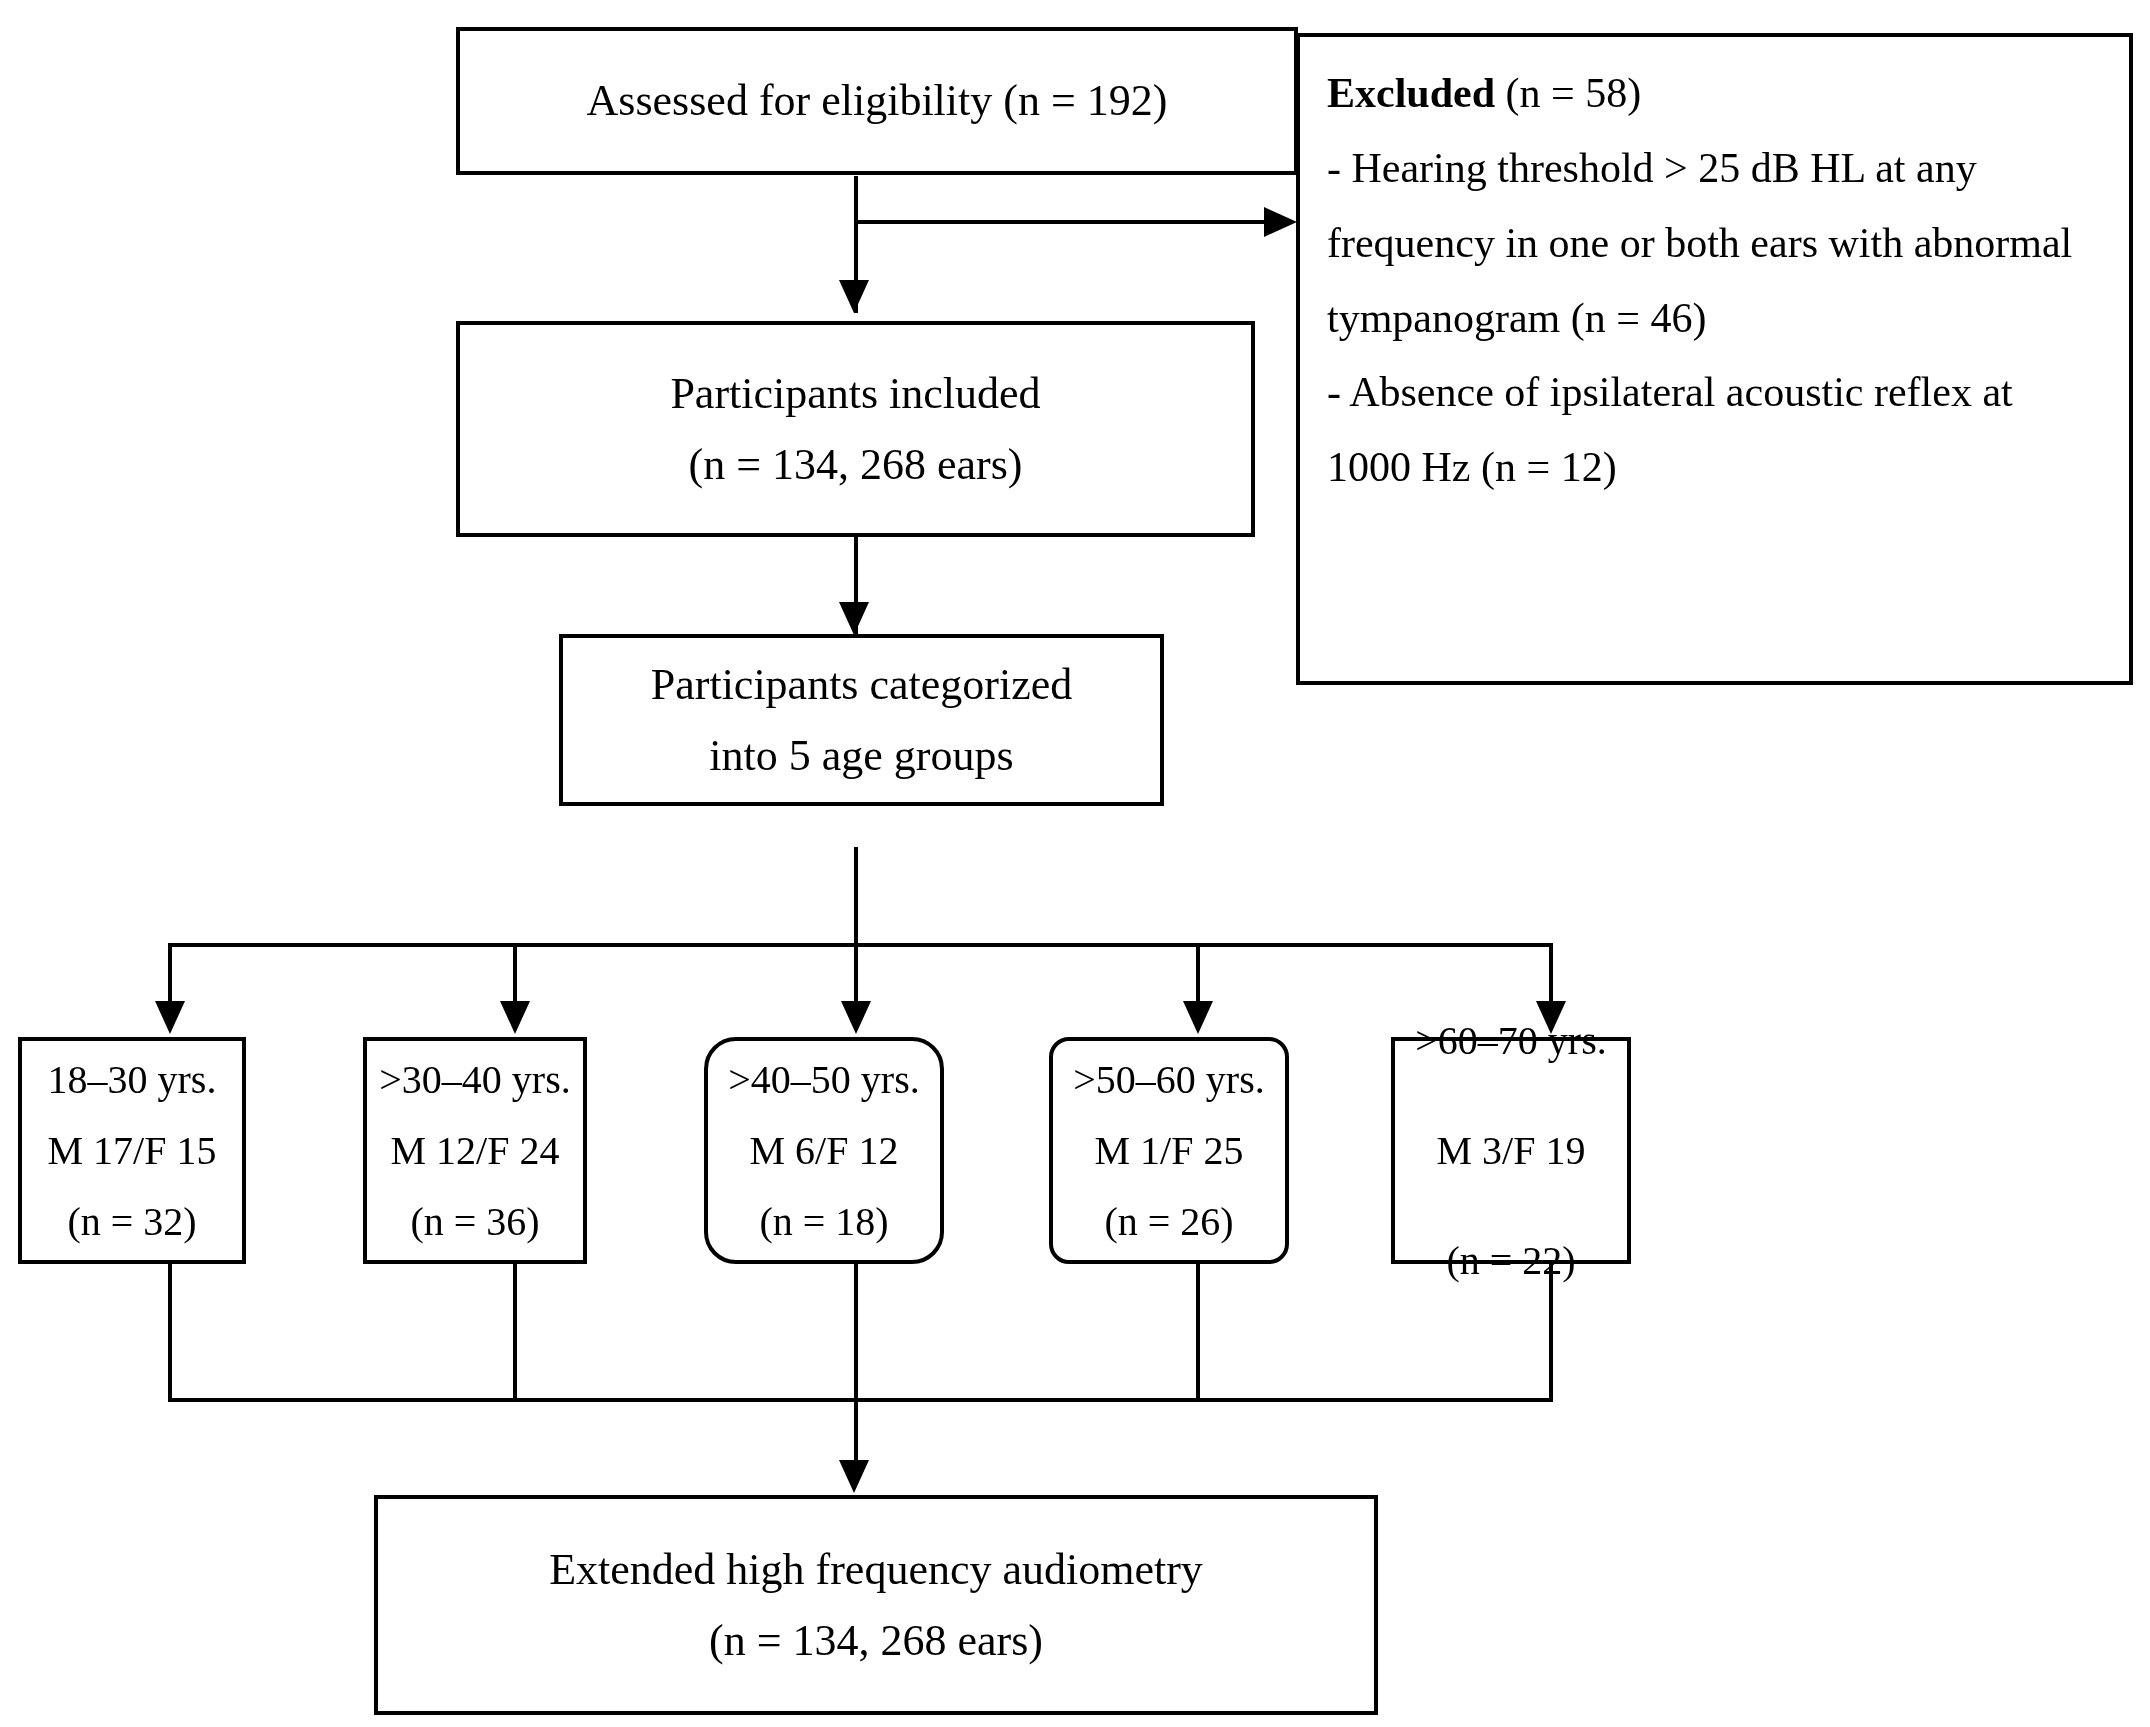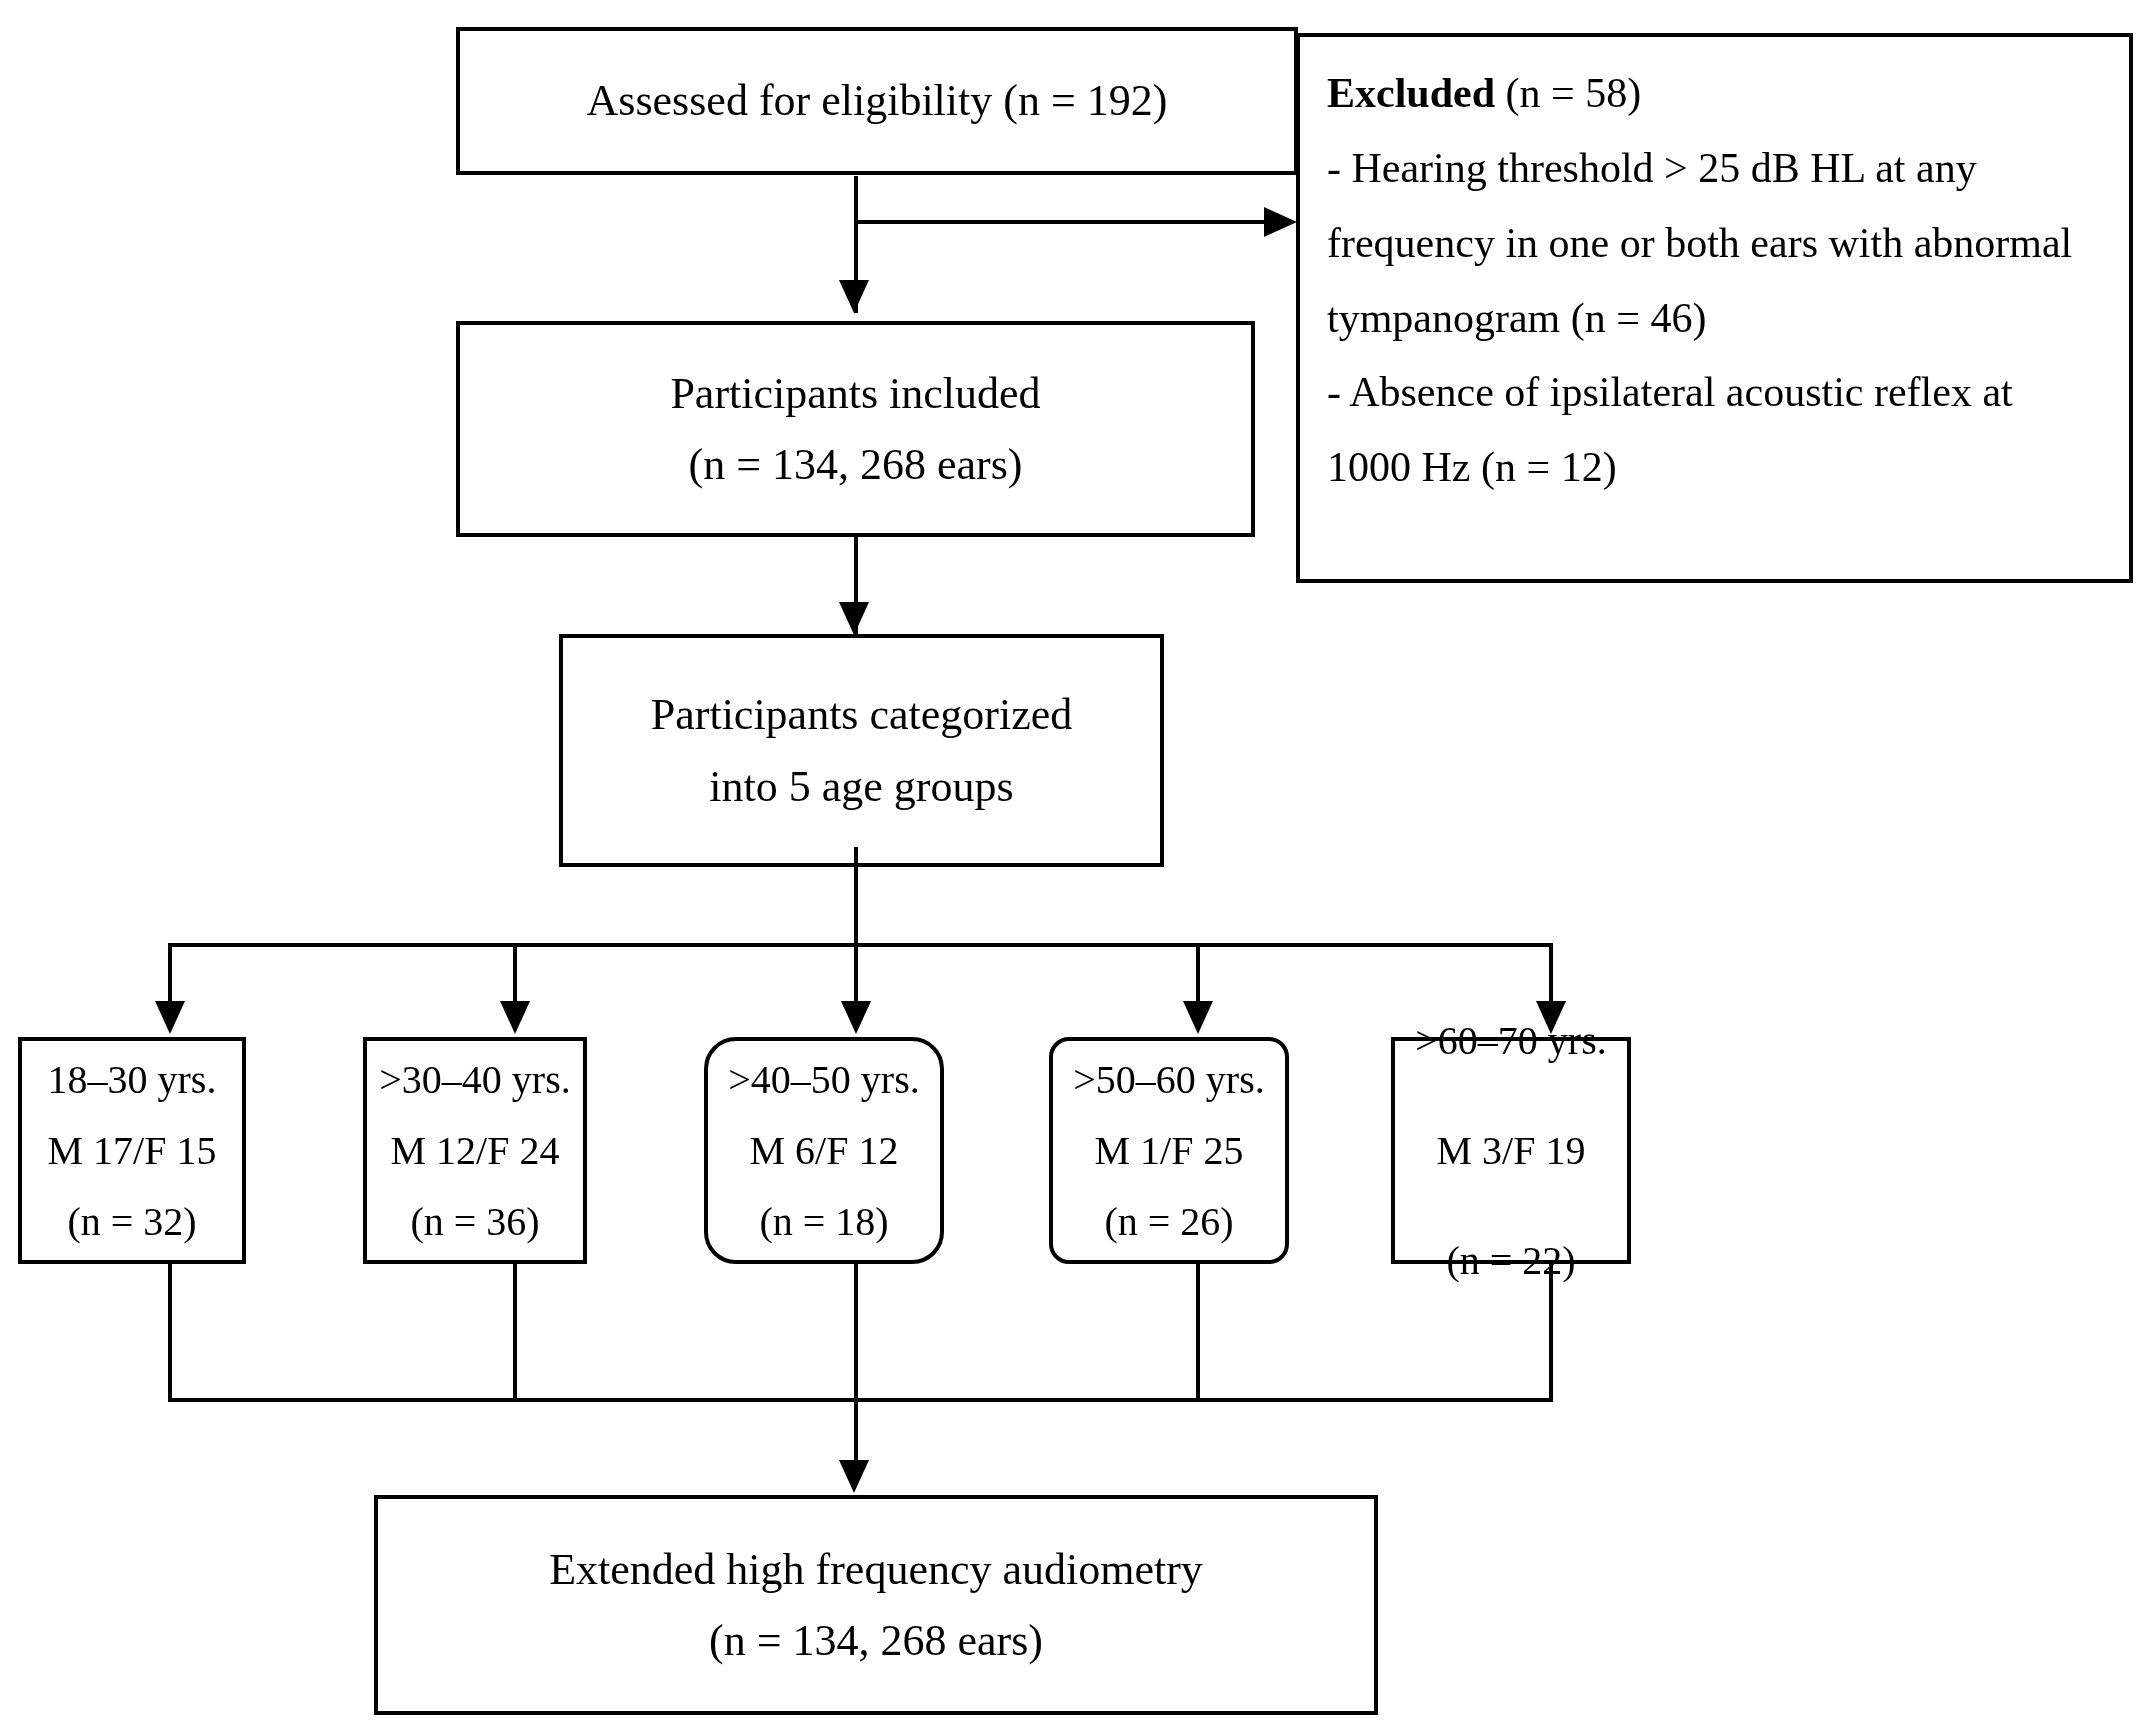--- a/index.html
+++ b/index.html
@@ -42,31 +42,31 @@
   .bold {
     font-weight: bold;
   }
 
   
   #node-assessed {
     left: 456px;  top: 27px;   width: 842px; height: 148px;
     font-size: 44px;
   }
   #node-excluded {
-    left: 1296px; top: 33px;   width: 837px; height: 550px;
+    left: 1296px; top: 33px;   width: 837px; height: 652px;
     font-size: 42px;
     padding: 19.4px 24px 0 27px;
     line-height: 1.78;
   }
   #node-included {
     left: 456px;  top: 321px;  width: 799px; height: 216px;
     font-size: 44px;
   }
   #node-categorized {
-    left: 559px;  top: 634px; width: 605px; height: 233px;
+    left: 559px;  top: 634px; width: 605px; height: 172px;
     font-size: 44px;
   }
   .node-age {
     top: 1037px; height: 227px;
     font-size: 40px;
     line-height: 1.78;
   }
   #node-age-0 { left: 18px;   width: 228px; }
   #node-age-1 { left: 363px;  width: 224px; }
   #node-age-2 { left: 704px; width: 240px; border-radius: 32px; }

